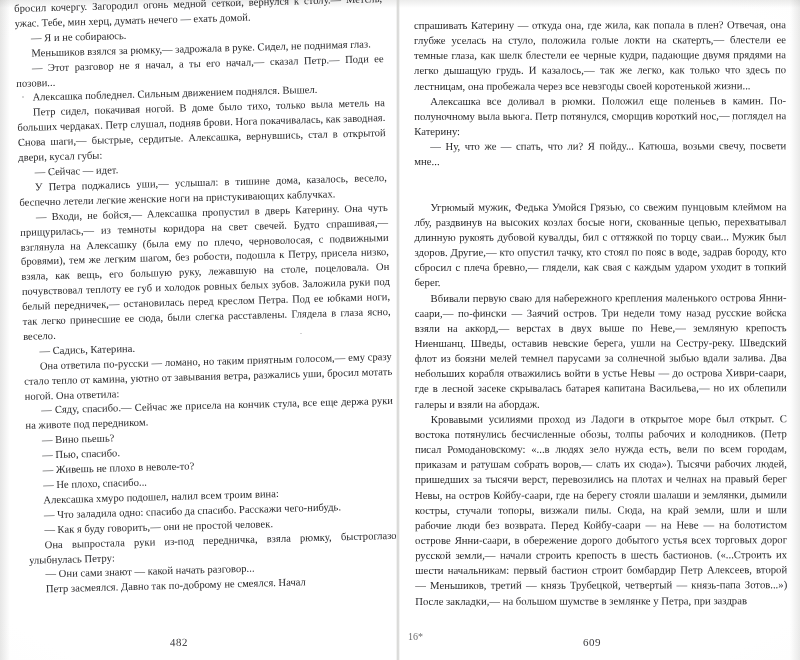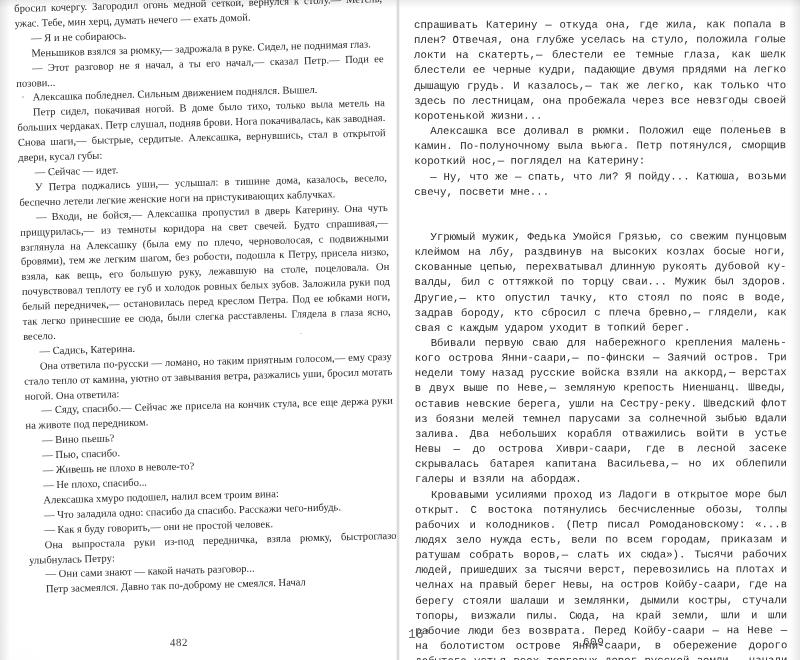--- a/index.html
+++ b/index.html
@@ -51,21 +51,21 @@
   }
 
   
   .page {
     position: absolute;
     top: 0;
     height: 660px;
     box-sizing: border-box;
   }
   .page-left  { left: 0;   width: 398px; }
-  .page-right { left: 402px; width: 398px; font-family: Liberation Mono, monospace; }
+  .page-right { left: 402px; width: 398px; }
 
   
   .skew-left {
     position: absolute;
     left: 14px;
     top: 2px;
     width: 368px;
     transform: rotate(-1.55deg);
     transform-origin: 0 0;
   }
@@ -109,21 +109,21 @@
     font-size: 11px;
     color: #3a3a3c;
     letter-spacing: .5px;
   }
   .folio-left  { left: 170px; transform: rotate(-1.2deg); }
   .folio-right { left: 181px; }
   .signature {
     position: absolute;
     bottom: 18px;
     left: 6px;
-    font-size: 13px;
+    font-size: 10px;
     color: #6b6b6d;
   }
 
   
   .speck {
     position: absolute;
     background: rgba(90,90,92,.35);
     border-radius: 50%;
   }
 </style>

